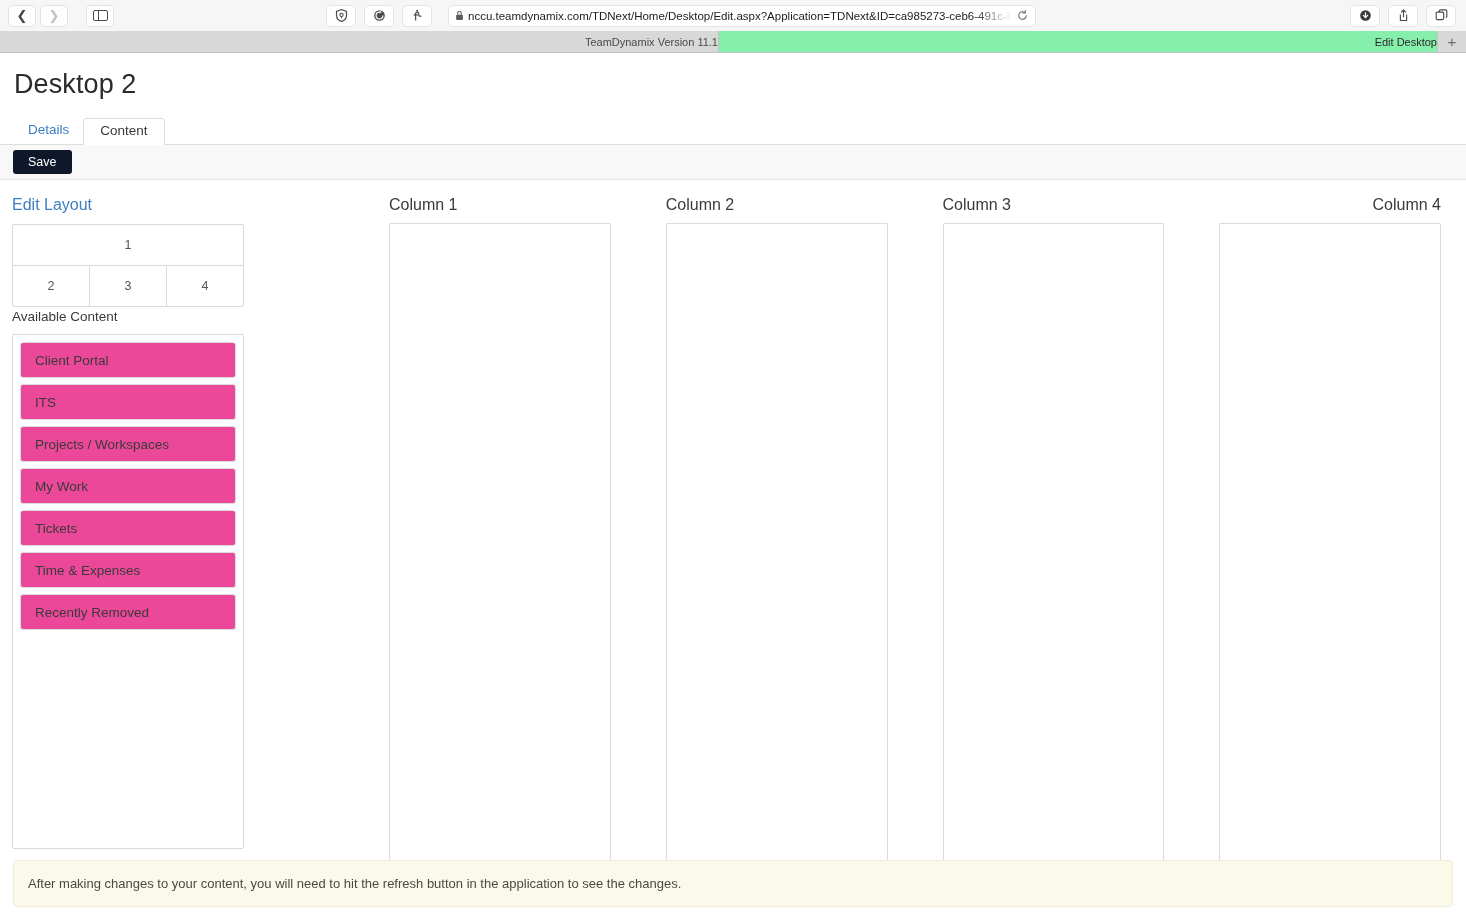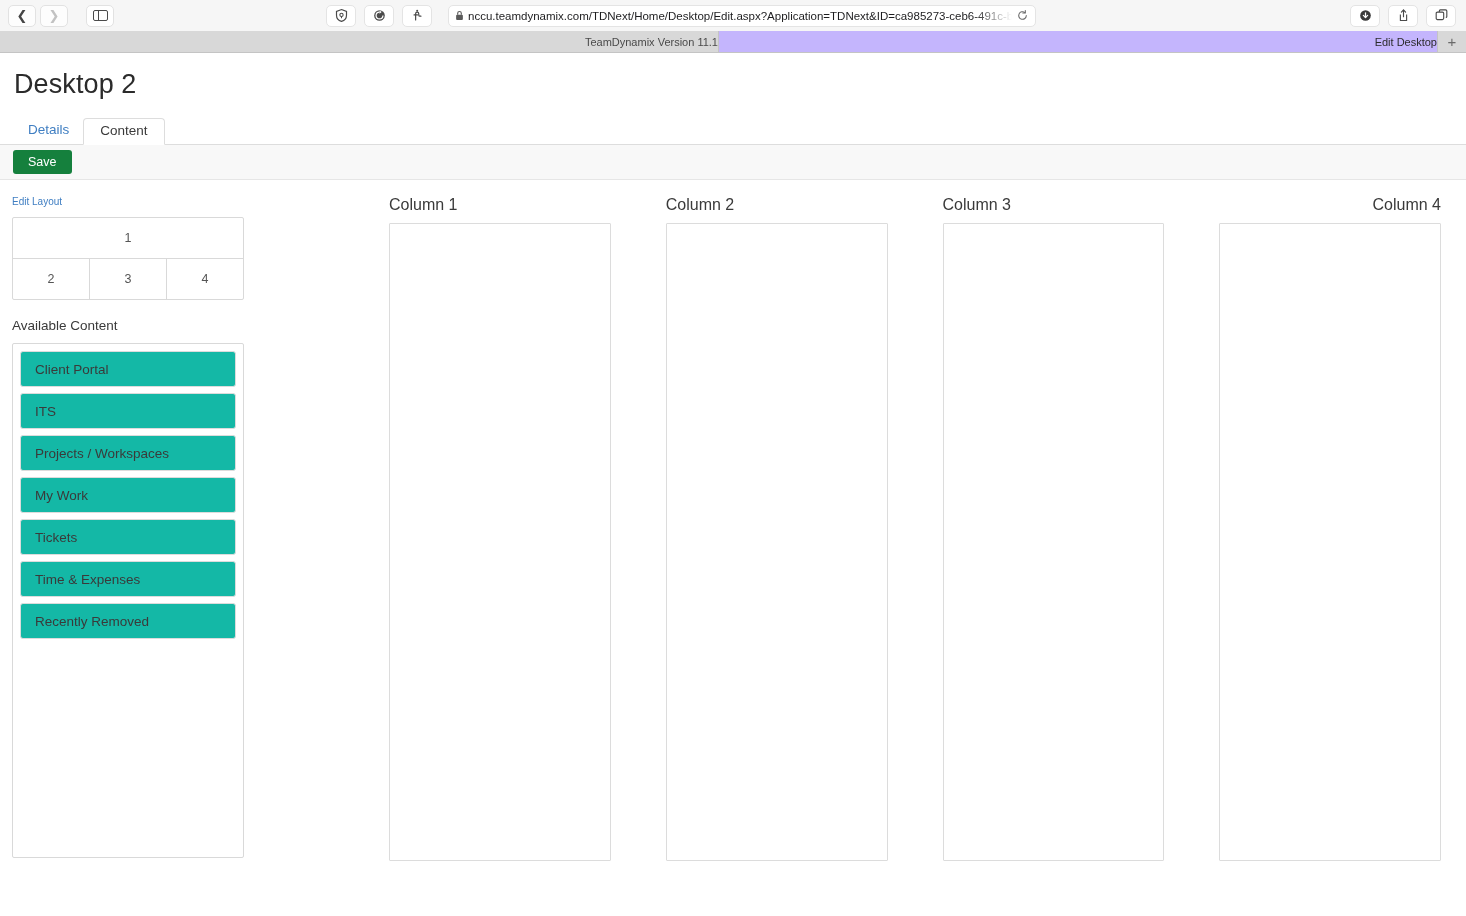--- a/index.html
+++ b/index.html
@@ -94,21 +94,21 @@
     border-bottom: 1px solid #c4c4c4;
   }
   .btab {
     flex: 1 1 0;
     display: flex; align-items: center; justify-content: flex-end;
     font-size: 11px;
     color: #4a4a4a;
     border-right: 1px solid #c4c4c4;
     overflow: hidden; white-space: nowrap;
   }
-  .btab.active { background: #c4b5fd; color: #2b2b2b; }
+  .btab.active { background: #86efac; color: #2b2b2b; }
   .newtab {
     width: 28px;
     display: flex; align-items: center; justify-content: center;
     color: #6a6a6a; font-size: 15px; font-weight: 300;
   }
 
   
   .page { background: #fff; height: 863px; position: relative; }
 
   .page-title {
@@ -143,38 +143,38 @@
   }
 
   .action-bar {
     background: #f8f8f8;
     border-bottom: 1px solid #e6e6e6;
     height: 35px;
     display: flex; align-items: center;
     padding-left: 13px;
   }
   .save-btn {
-    background: #15803d;
+    background: #0f172a;
     color: #ffffff;
     font-size: 12.5px;
     border: none;
     border-radius: 3px;
     padding: 6px 15px;
     line-height: 1;
     cursor: pointer;
     font-family: inherit;
   }
 
   
   .body-wrap { display: flex; padding: 16px 12px 0 12px; }
 
   .left-pane { width: 232px; flex: 0 0 232px; }
   .link {
     color: #3f7ec2;
-    font-size: 10px;
+    font-size: 16px;
   }
   .layout-grid {
     margin-top: 10px;
     border: 1px solid #d9d9d9;
     border-radius: 2px;
   }
   .lg-row1 {
     height: 41px;
     display: flex; align-items: center; justify-content: center;
     font-size: 12.5px; color: #555;
@@ -183,33 +183,33 @@
   .lg-row2 { display: flex; height: 40px; }
   .lg-cell {
     flex: 1 1 0;
     display: flex; align-items: center; justify-content: center;
     font-size: 12.5px; color: #555;
     border-right: 1px solid #d9d9d9;
   }
   .lg-cell:last-child { border-right: none; }
 
   .avail-label {
-    margin-top: 18px;
+    margin-top: 2px;
     font-size: 13.5px;
     color: #3a3a3a;
   }
   .avail-box {
     margin-top: 10px;
     border: 1px solid #d9d9d9;
     border-radius: 2px;
     height: 515px;
     padding: 7px;
   }
   .avail-item {
-    background: #14b8a6;
+    background: #ec4899;
     border: 1px solid #dcdcdc;
     border-radius: 3px;
     height: 36px;
     display: flex; align-items: center;
     padding-left: 14px;
     font-size: 13.5px;
     color: #3a3a3a;
     margin-bottom: 6px;
     cursor: move;
   }
@@ -389,14 +389,17 @@
         <div class="dropzone"></div>
       </div>
       <div class="col">
         <div class="col-head">Column 4</div>
         <div class="dropzone"></div>
       </div>
     </div>
 
   </div>
 
+  <div class="notice">
+    <span>After making changes to your content, you will need to hit the refresh button in the application to see the changes.</span>
+  </div>
 
 </div>
 
 </body></html>

